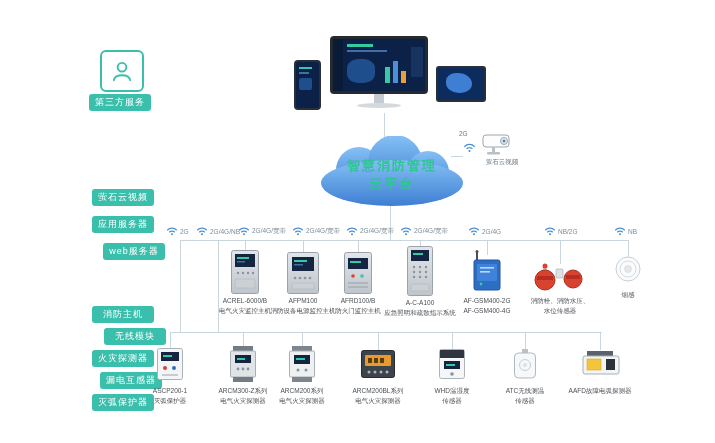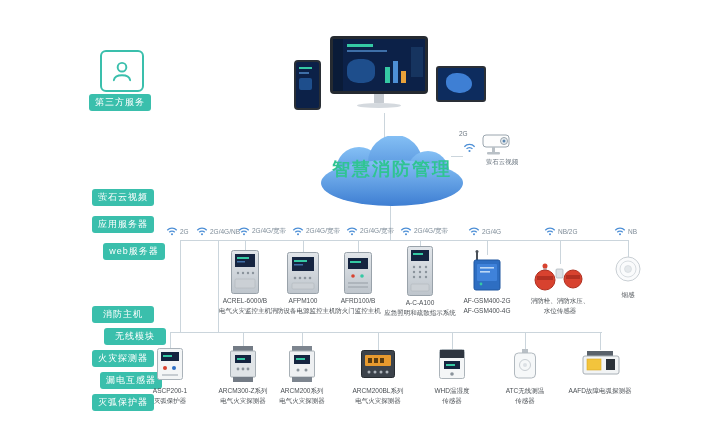--- a/index.html
+++ b/index.html
@@ -18,21 +18,21 @@
   .monitor{position:absolute;left:330px;top:36px;width:98px;height:80px;z-index:2;}
   .mframe{position:absolute;left:0;top:0;width:98px;height:58px;background:#252A31;border-radius:4px;padding:0;}
   .mscreen{position:absolute;left:3px;top:3px;width:92px;height:52px;background:#0C2148;overflow:hidden;}
   .dec{position:absolute;}
   .mneck{position:absolute;left:44px;top:58px;width:10px;height:9px;background:#C6CBD1;}
   .mbase{position:absolute;left:27px;top:67px;width:44px;height:5px;background:#D4D9DE;border-radius:50%;}
   .phone{position:absolute;left:294px;top:60px;width:23px;height:46px;background:#0C2148;border:2px solid #2A2F36;border-radius:4px;z-index:3;overflow:hidden;}
   .tablet{position:absolute;left:436px;top:66px;width:46px;height:32px;background:#0D2C5E;border:2px solid #2A2F36;border-radius:3px;z-index:3;overflow:hidden;}
   .tp-box{position:absolute;left:100px;top:50px;width:40px;height:38px;border:2px solid #3ABFAC;border-radius:6px;
           background:#fff;display:flex;align-items:center;justify-content:center;z-index:2;}
-  .cloudtext{position:absolute;left:313px;width:158px;text-align:center;font-size:18px;font-weight:bold;
+  .cloudtext{position:absolute;left:313px;width:158px;text-align:center;font-size:13px;font-weight:bold;
              color:#2FC493;letter-spacing:2px;z-index:3;}
   .camlabel{position:absolute;font-size:6.5px;color:#6B7680;text-align:center;z-index:2;white-space:nowrap;}
 </style>
 </head>
 <body>
 
 <div class="canvas">
 
   <svg width="0" height="0" style="position:absolute" aria-hidden="true">
     <defs>
@@ -104,20 +104,21 @@
     <div class="dec" style="left:8px;top:5px;width:26px;height:20px;background:#3E7FD4;border-radius:40% 55% 45% 50%"></div>
   </div>
 
   <svg class="abs" style="left:313px;top:136px;z-index:2" width="158" height="72" viewBox="0 0 158 72">
     <circle cx="46" cy="34" r="23" fill="url(#gCloud)"></circle>
     <circle cx="82" cy="26" r="27" fill="url(#gCloud)"></circle>
     <circle cx="115" cy="36" r="21" fill="url(#gCloud)"></circle>
     <ellipse cx="79" cy="47" rx="71" ry="23" fill="url(#gCloud)"></ellipse>
   </svg>
   <div class="cloudtext" style="top:157px">智慧消防管理</div>
+  <div class="cloudtext" style="top:175px">云平台</div>
 
   <div class="camlabel" style="left:459px;top:130px">2G</div>
   <svg class="abs" style="left:463px;top:142px;z-index:2" width="13" height="11" viewBox="0 0 24 20">
     <path d="M2.5 8.5 A13 13 0 0 1 21.5 8.5" fill="none" stroke="#4D8FD6" stroke-width="2.4"></path>
     <path d="M6.5 12.5 A7.5 7.5 0 0 1 17.5 12.5" fill="none" stroke="#4D8FD6" stroke-width="2.4"></path>
     <circle cx="12" cy="16.5" r="2" fill="#4D8FD6"></circle>
   </svg>
   <svg class="abs" style="left:482px;top:130px;z-index:2" width="40" height="26">
     <rect x="1" y="5" width="26" height="12" rx="3" fill="#FDFDFD" stroke="#9AA5AE"></rect>
     <circle cx="22" cy="11" r="3.5" fill="#E8ECEF" stroke="#9AA5AE"></circle>

